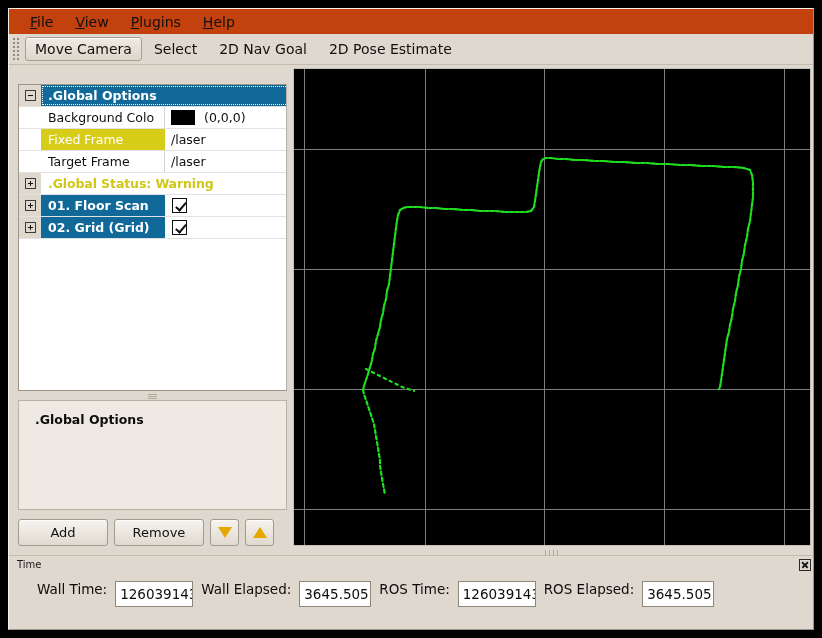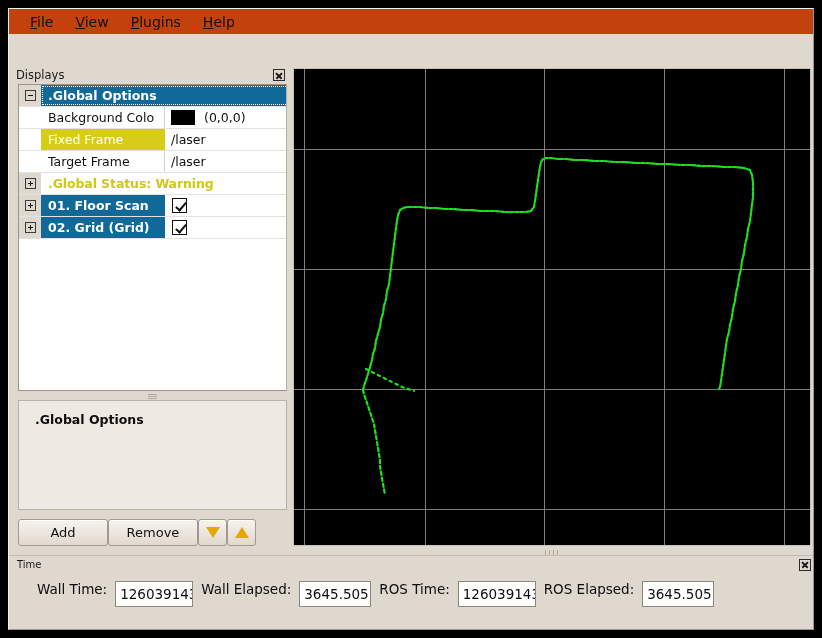--- a/index.html
+++ b/index.html
@@ -235,21 +235,21 @@
     padding: 11px 0 0 16px;
     font-size: 12.5px;
     font-weight: bold;
     color: #0d0d0d;
   }
 
   
   #btnrow {
     position: absolute; left: 7px; top: 450px;
     width: 269px; height: 30px;
-    display: flex; align-items: center; 
+    display: flex; align-items: center; gap: 6px;
   }
   .btn {
     background: linear-gradient(#f6f3ee, #e0d9cf);
     border: 1px solid #a29a8e;
     border-radius: 3px;
     font-size: 13px; color: #121212;
     height: 27px;
     display: flex; align-items: center; justify-content: center;
     cursor: default;
     box-shadow: inset 0 1px 0 #fffdfa;
@@ -344,27 +344,30 @@
 
 <div id="window">
 
   <div id="menubar">
     <div class="menu-item"><span class="mn">F</span>ile</div>
     <div class="menu-item"><span class="mn">V</span>iew</div>
     <div class="menu-item"><span class="mn">P</span>lugins</div>
     <div class="menu-item"><span class="mn">H</span>elp</div>
   </div>
 
+  <div id="toolbar">
+    <div id="tb-handle"></div>
+    <div class="tool-btn active">Move Camera</div>
+    <div class="tool-btn">Select</div>
+    <div class="tool-btn">2D Nav Goal</div>
+    <div class="tool-btn">2D Pose Estimate</div>
+  </div>
 
   <div id="displays-panel">
 
-    <div id="displays-title">
-      <span class="tl">Displays</span>
-      <span class="panel-close"></span>
-    </div>
 
     <div id="tree">
 
       <div class="trow focused fullspan">
         <div class="expander">
             <span class="exp-box"></span>
           </div>
         <div class="tcol1">.Global Options</div>
       </div>
 

